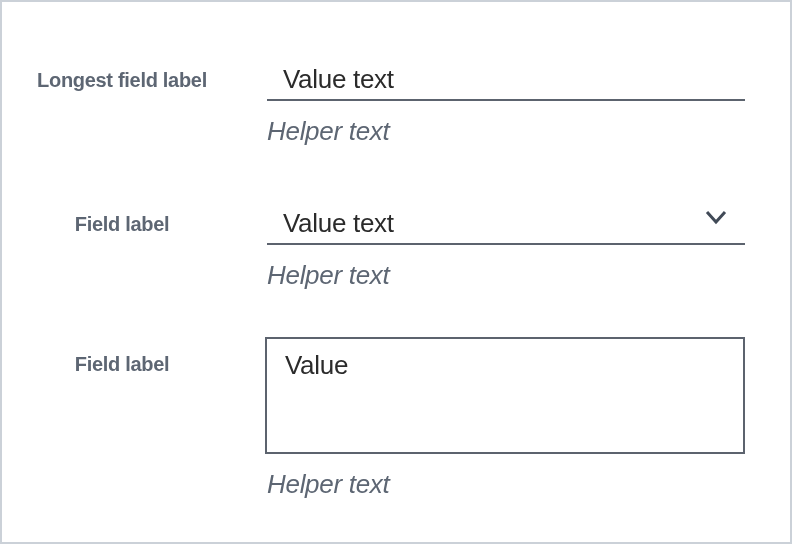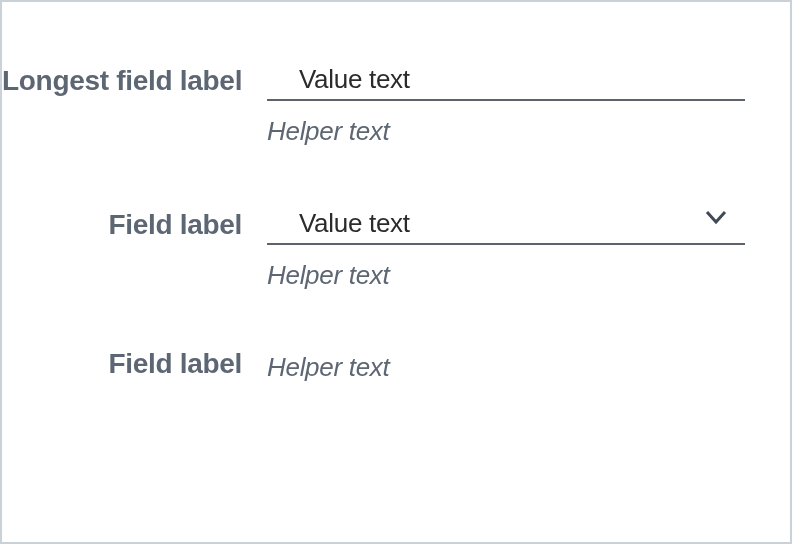--- a/index.html
+++ b/index.html
@@ -17,24 +17,24 @@
     background: var(--panel_bg, #ffffff);
     overflow: hidden;
   }
   .row { display: flex; }
   .row-1 { margin-top: 58px; }
   .row-2 { margin-top: 59px; }
   .row-3 { margin-top: 48px; }
   .label {
     width: 240px;
     flex-shrink: 0;
-    text-align: right;
+    text-align: center;
     color: var(--label_color, #5d6673);
     font-weight: 600;
-    font-size: 28px;
+    font-size: 20px;
     letter-spacing: -0.3px;
     white-space: nowrap;
   }
   .label.mid { height: 41px; line-height: 41px; }
   .label.top { padding-top: 14px; line-height: 26px; }
   .control {
     margin-left: 25px;
     width: 478px;
     flex-shrink: 0;
   }
@@ -42,21 +42,21 @@
     position: relative;
     height: 39px;
     border-bottom: 2px solid var(--control_border, #5c636e);
     padding-left: 16px;
   }
   .value {
     font-size: 26px;
     letter-spacing: -0.3px;
     color: var(--value_color, #2b2b2b);
   }
-  .underline-input .value { line-height: 39px; margin-left: 16px; }
+  .underline-input .value { line-height: 39px; }
   .helper {
     margin-top: 17px;
     font-style: italic;
     font-size: 26px;
     letter-spacing: -0.3px;
     line-height: 27px;
     color: var(--helper_color, #5d6673);
   }
   .chevron {
     position: absolute;
@@ -101,17 +101,20 @@
           <polyline points="2,3 11,13 20,3" fill="none" stroke="currentColor" stroke-width="3" stroke-linecap="butt" stroke-linejoin="miter"></polyline>
         </svg>
       </div>
       <div class="helper">Helper text</div>
     </div>
   </div>
 
   <div class="row row-3">
     <div class="label top">Field label</div>
     <div class="control">
+      <div class="textarea-box">
+        <span class="value">Value</span>
+      </div>
       <div class="helper">Helper text</div>
     </div>
   </div>
 
 </div>
 
 </body></html>

